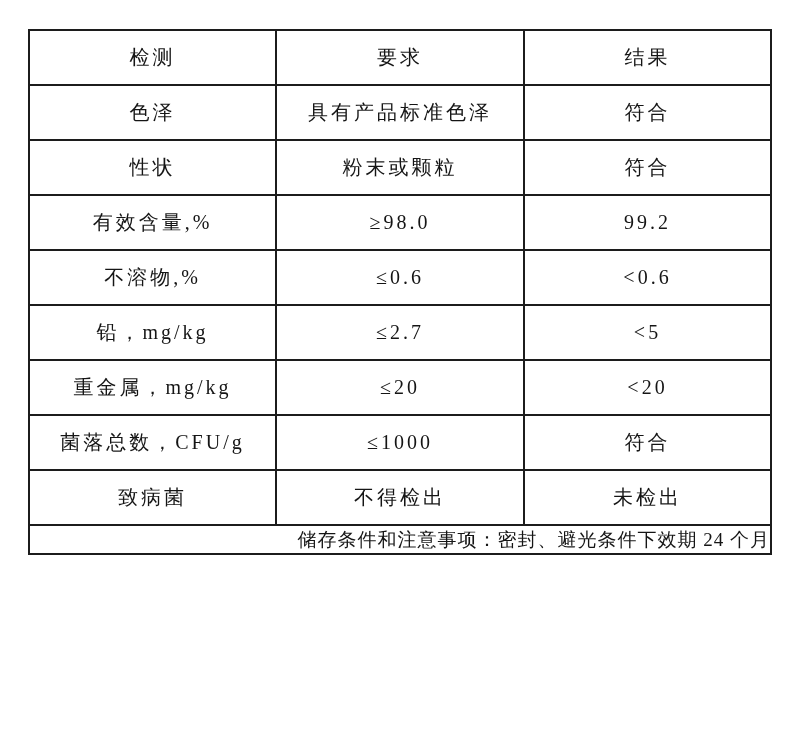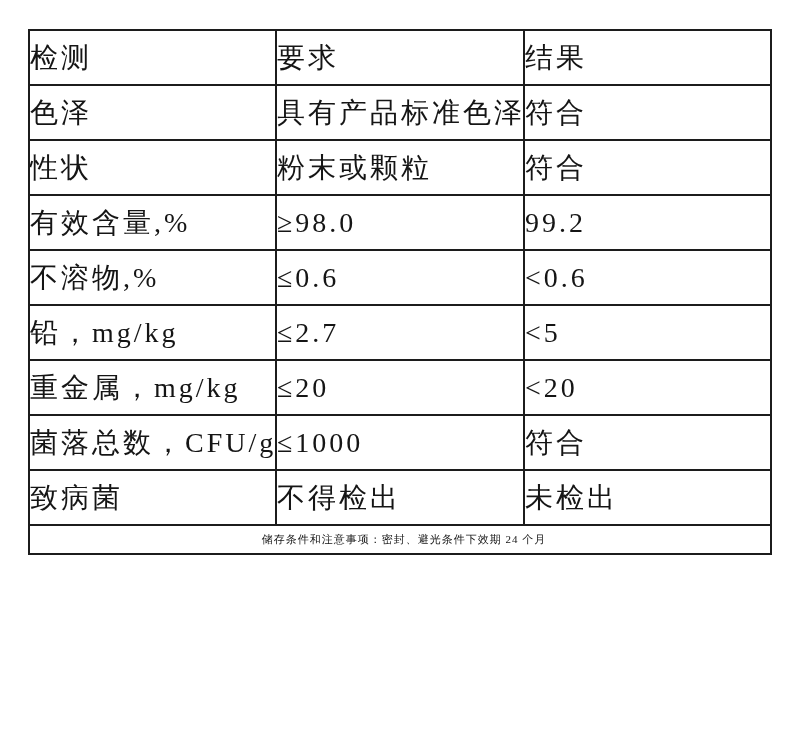--- a/index.html
+++ b/index.html
@@ -18,34 +18,34 @@
     position: absolute;
     left: 28px;
     top: 29px;
     width: 742px;
     border-collapse: collapse;
     table-layout: fixed;
   }
   .spec-table th,
   .spec-table td {
     border: 2px solid #1c1c1c;
-    text-align: left;
+    text-align: center;
     vertical-align: middle;
-    font-size: 28px;
+    font-size: 20px;
     font-weight: normal;
     letter-spacing: 3px;
     padding: 0;
     overflow: hidden;
     white-space: nowrap;
   }
   tr.main-row { height: 55px; }
   tr.footer-row { height: 29px; }
   td.note-cell {
-    text-align: center;
-    font-size: 11px;
+    text-align: right;
+    font-size: 19px;
     letter-spacing: 1px;
     padding-left: 8px;
   }
 </style>
 </head>
 <body>
 
 <table class="spec-table">
   <colgroup>
     <col style="width:247px">

